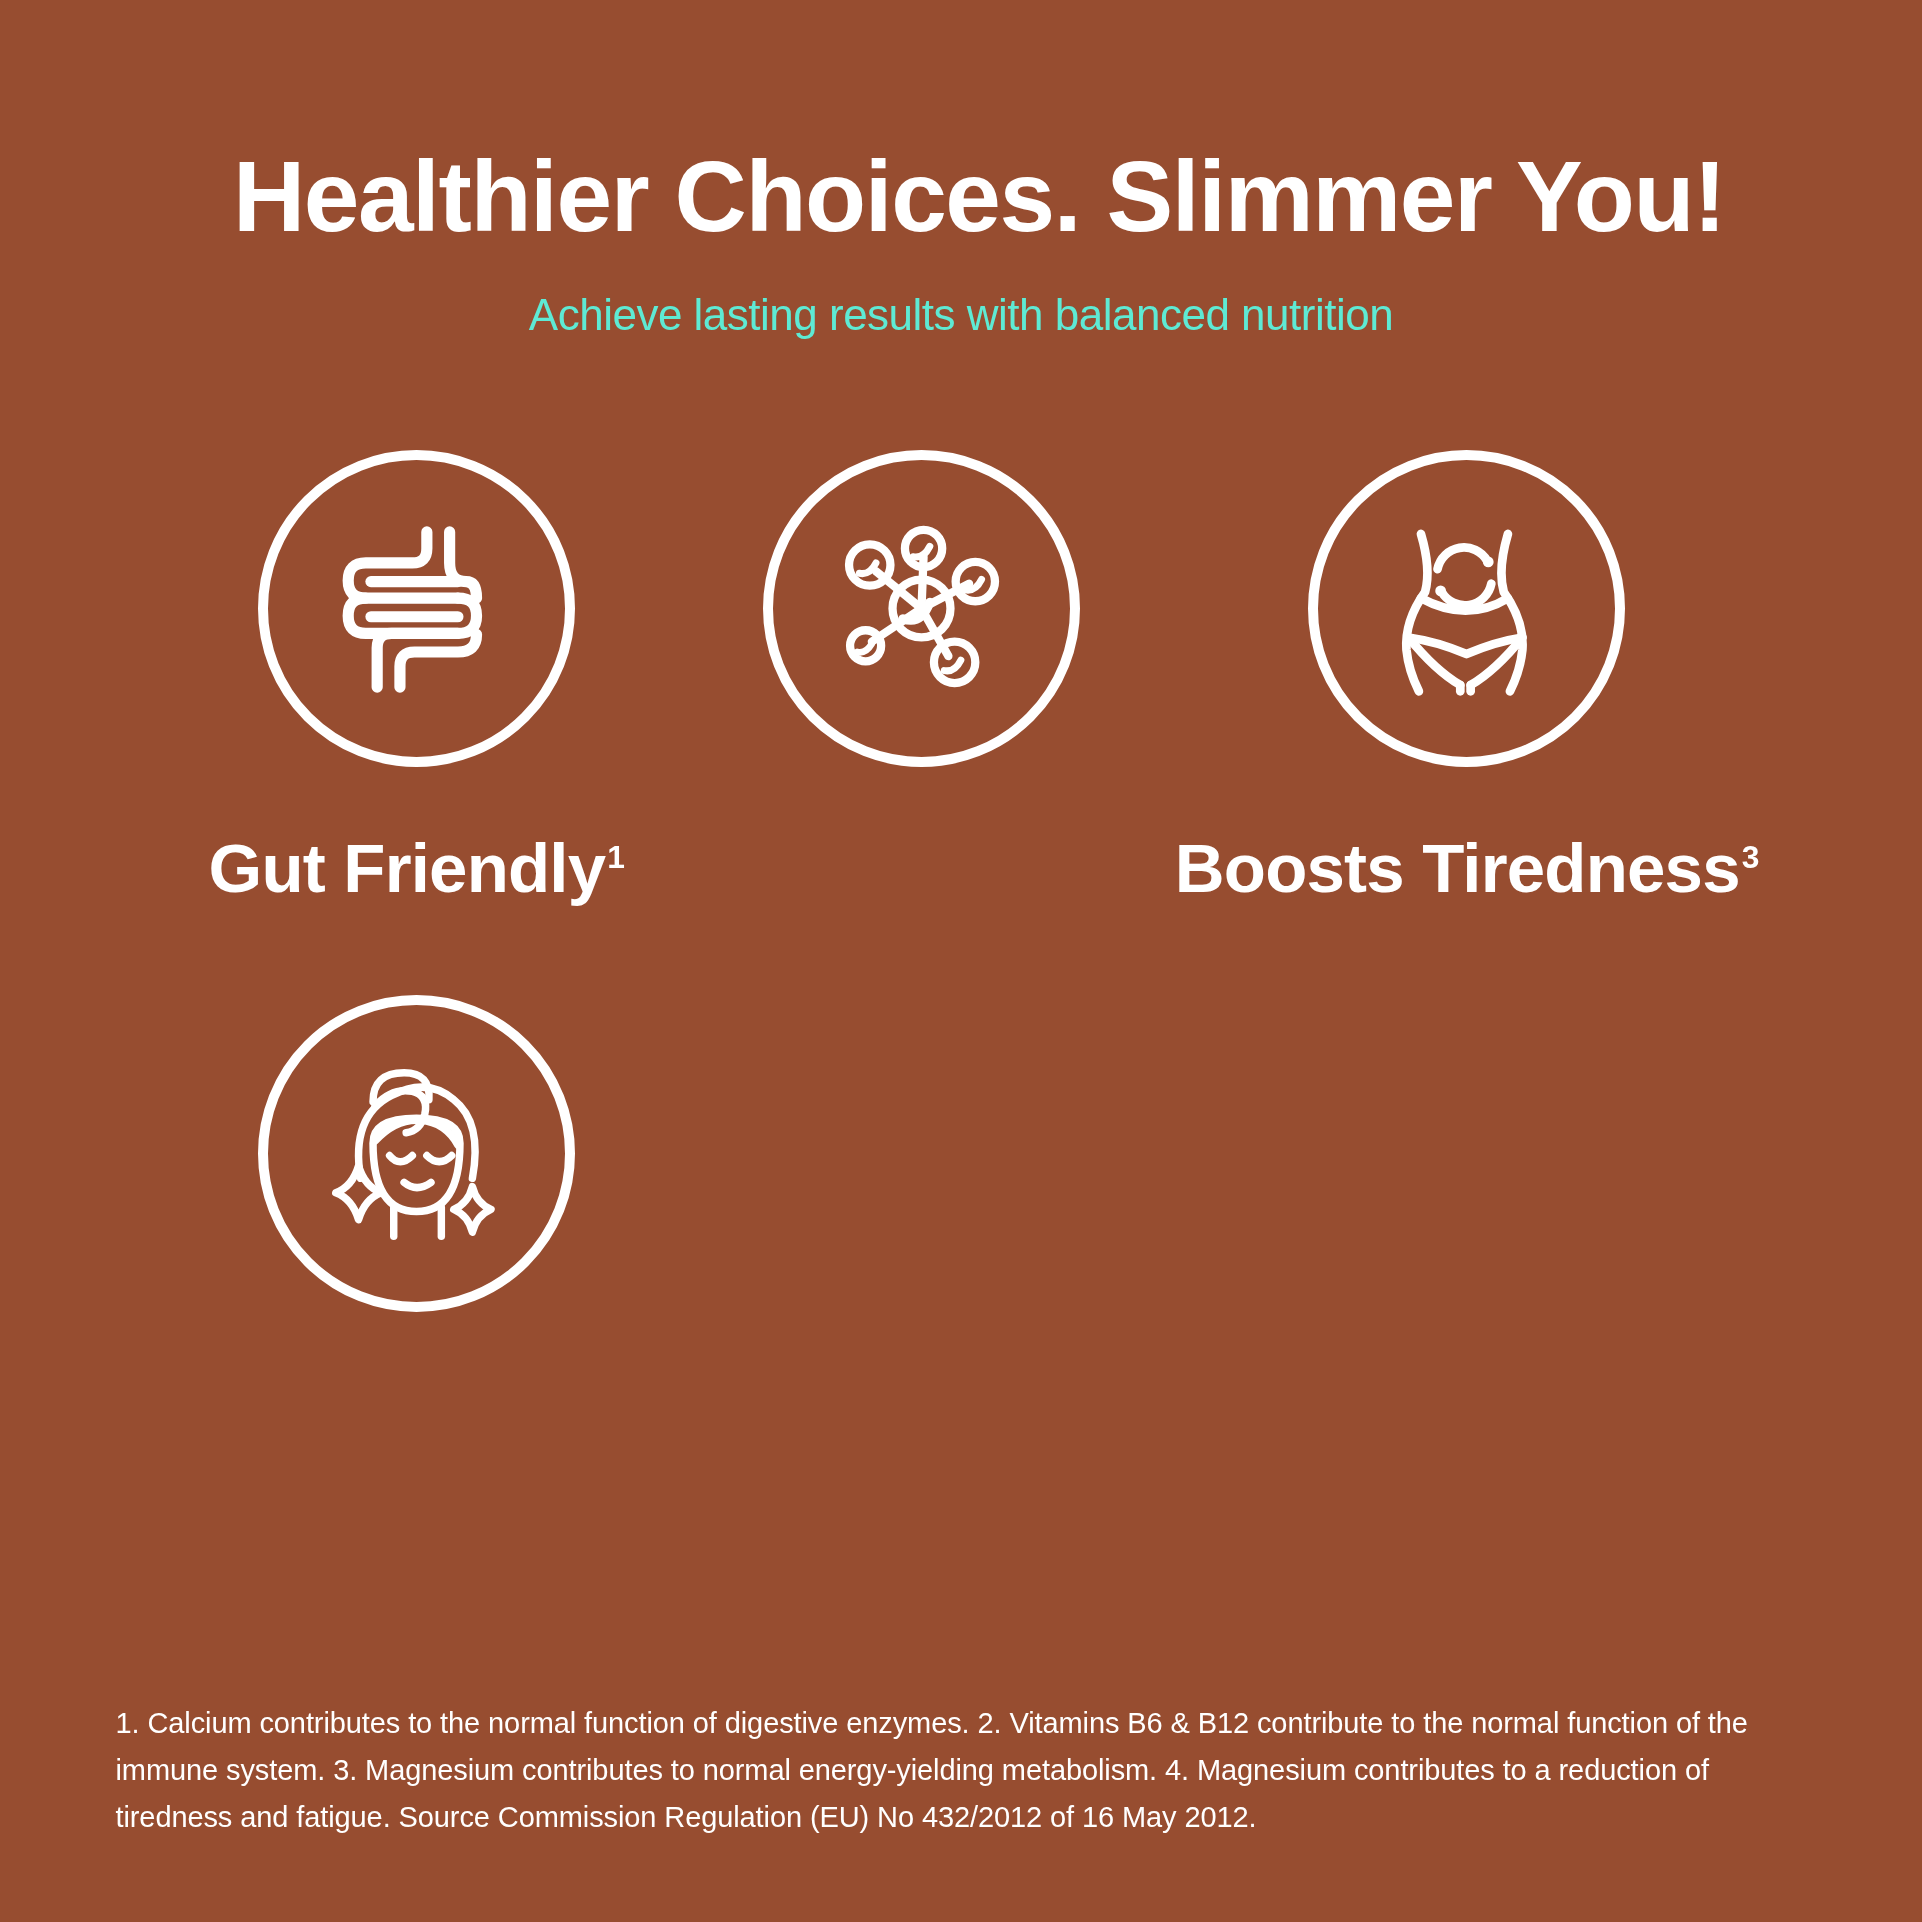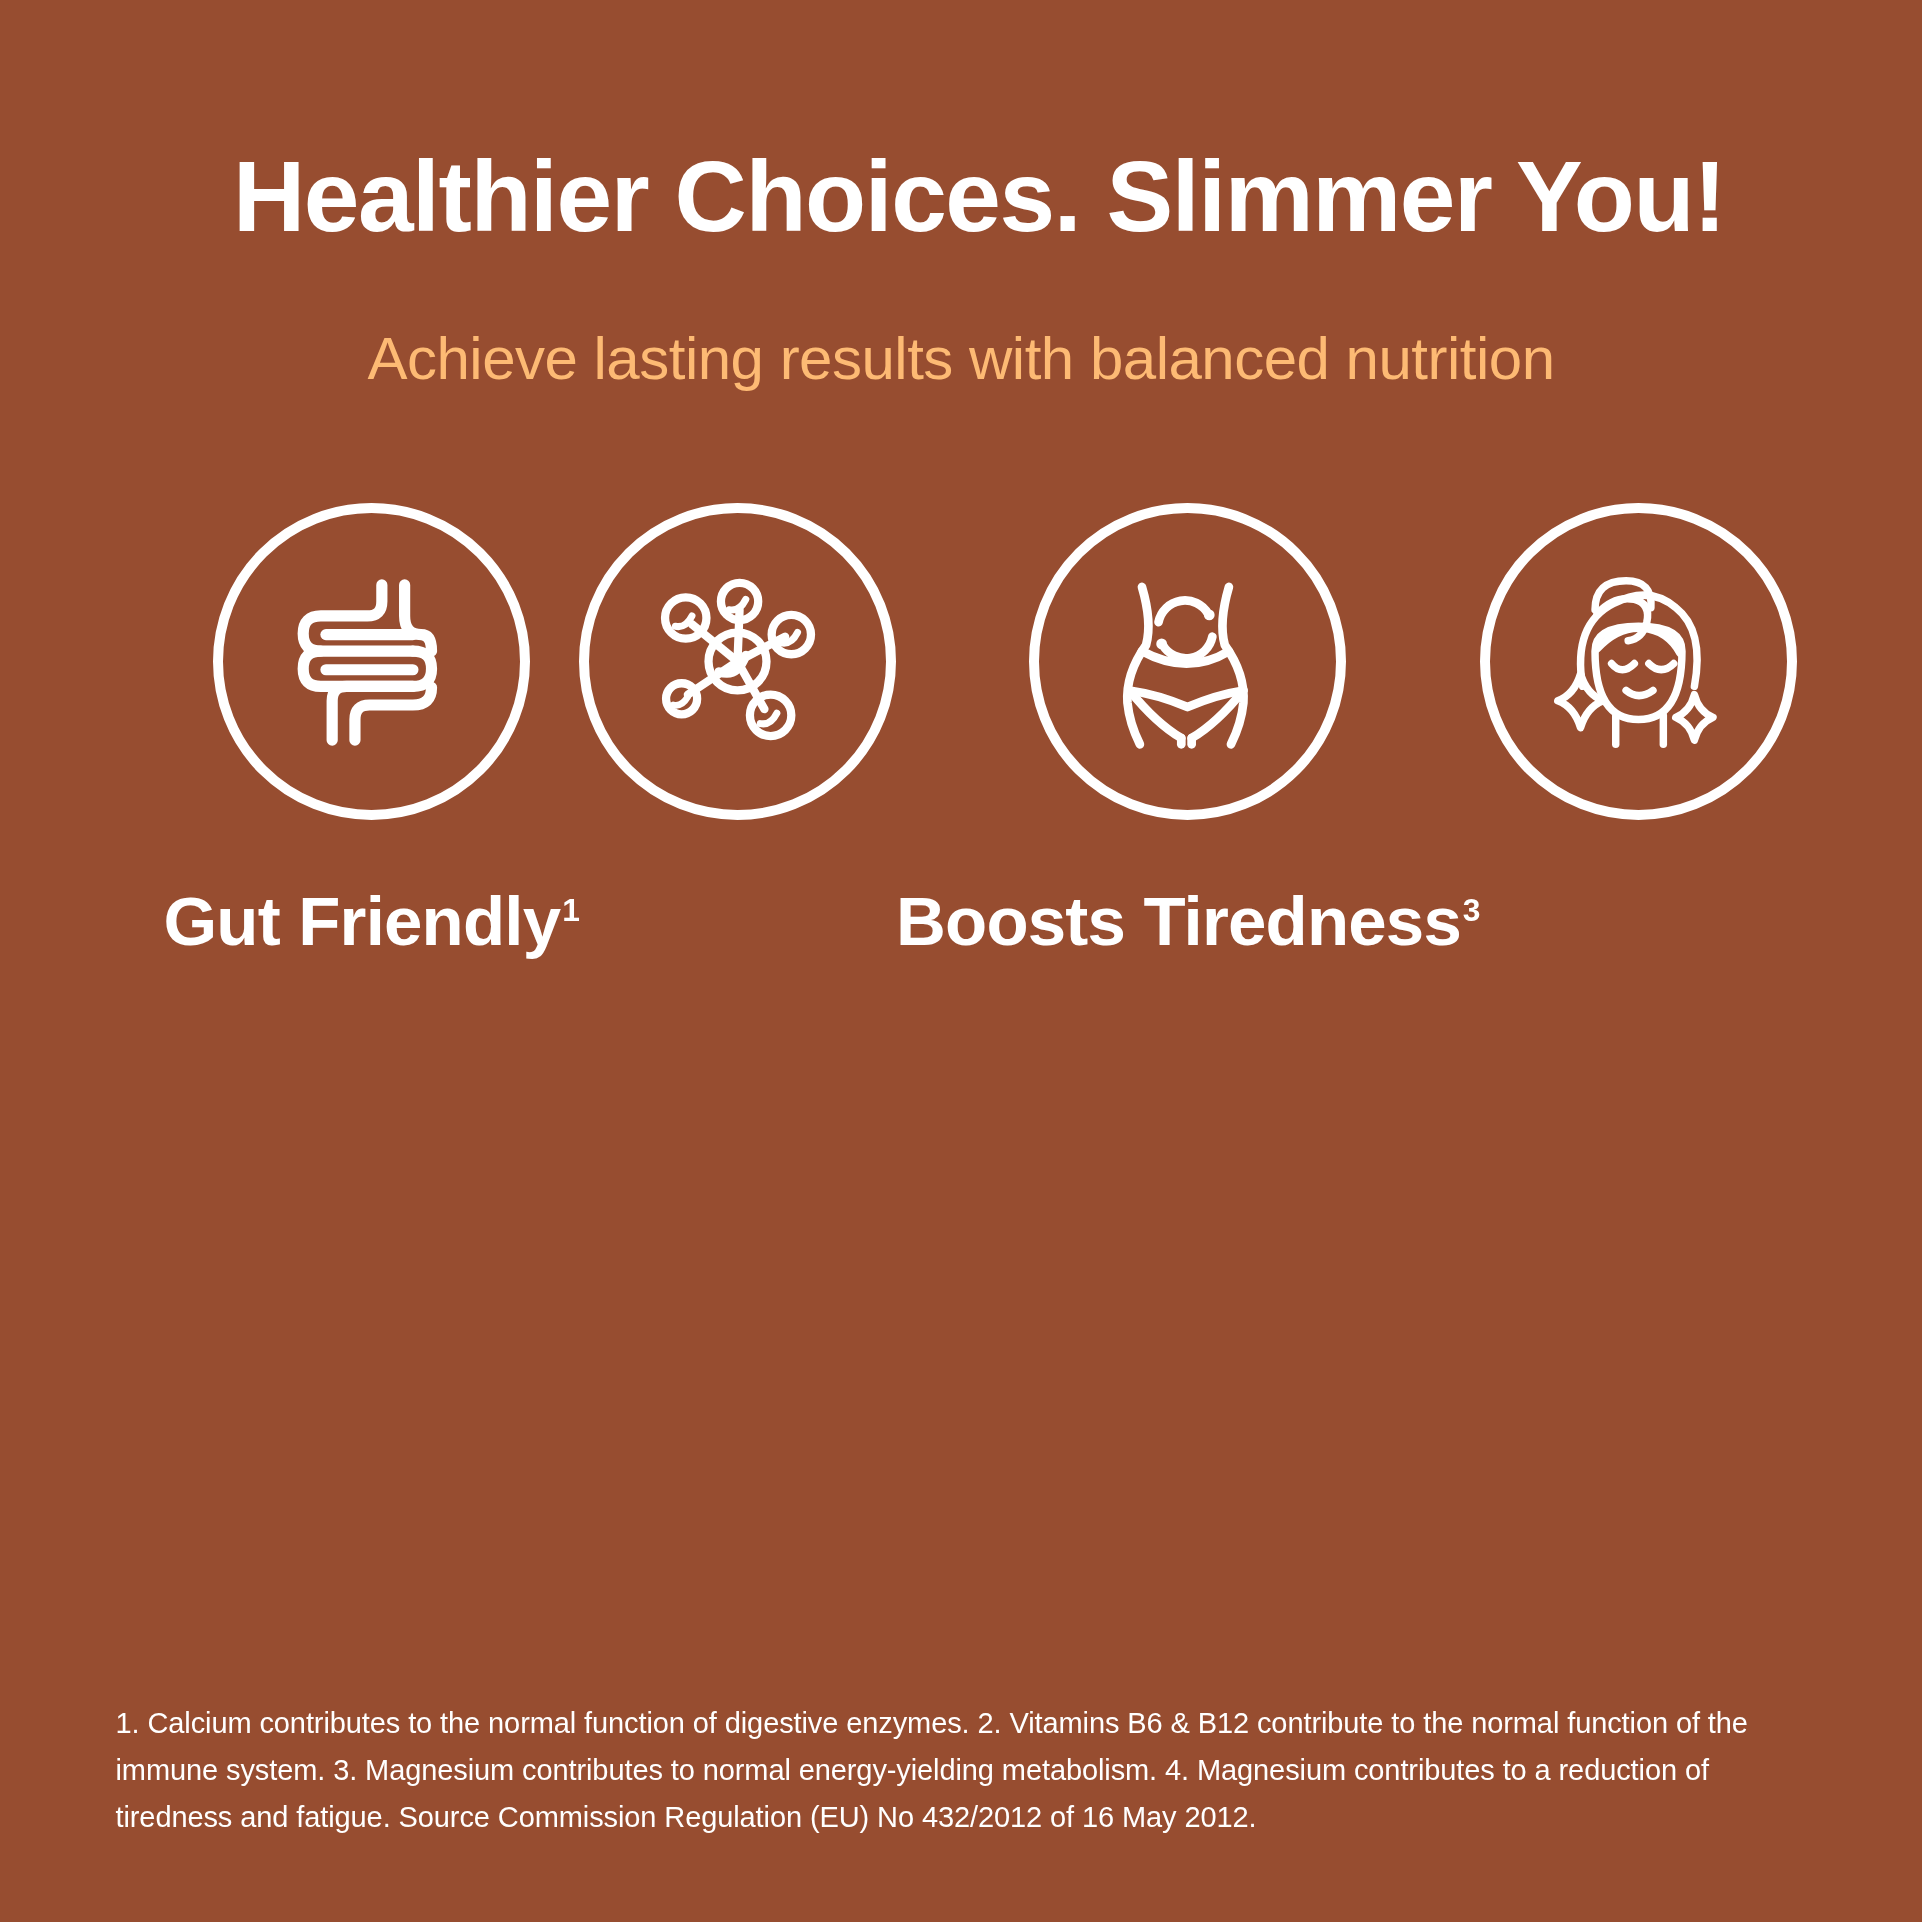--- a/index.html
+++ b/index.html
@@ -34,34 +34,34 @@
   .headline {
     font-size: 100px;
     font-weight: 700;
     letter-spacing: -1.4px;
     line-height: 1.05;
     margin: 0;
     color: #ffffff;
     padding-left: 36px;
   }
   .subhead {
-    font-size: 60px;
+    font-size: 44px;
     font-weight: 400;
     letter-spacing: -0.5px;
     line-height: 1.2;
-    margin: 74px 0 0 0;
-    color: #fdba74;
+    margin: 40px 0 0 0;
+    color: #5eead4;
   }
 
   
   .grid {
     margin-top: 108px;
     width: 1595px;
     display: grid;
-    grid-template-columns: 1fr 1fr 1fr 1fr;
+    grid-template-columns: 1fr 1fr 1fr;
     grid-template-rows: auto auto;
     row-gap: 92px;
     column-gap: 0px;
   }
   .cell {
     display: flex;
     flex-direction: column;
     align-items: center;
   }
   .badge {

